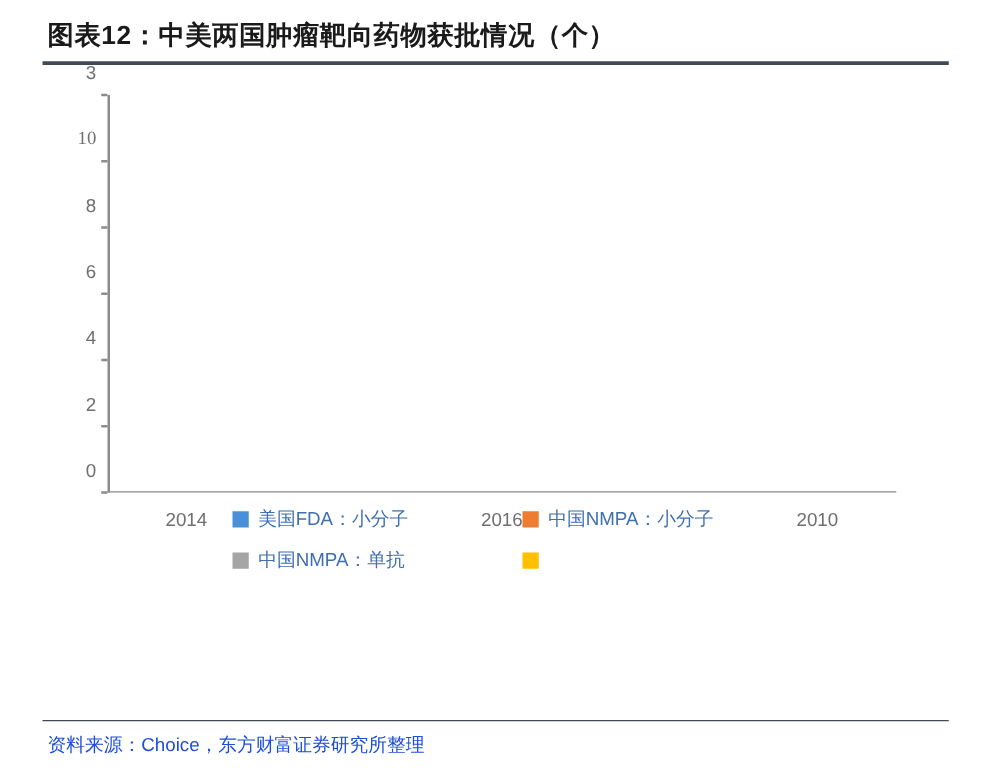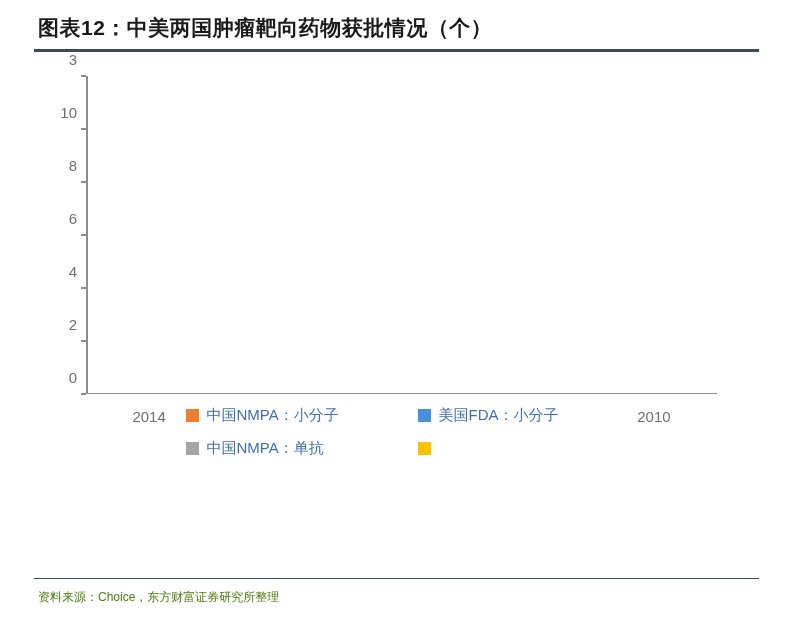--- a/index.html
+++ b/index.html
@@ -149,22 +149,22 @@
     left: 34px;
     right: 34px;
     bottom: 18px;
   }
   .footer-rule {
     height: 1.5px;
     background: #3f4a54;
     margin-bottom: 10px;
   }
   .footer-text {
-    font-size: 12px;
-    color: #4d7c0f;
+    font-size: 15px;
+    color: #1d4ed8;
     white-space: nowrap;
     padding-left: 4px;
   }
 </style>
 </head>
 <body>
 
 <div class="page">
 
   <div class="title-wrap">
@@ -179,49 +179,56 @@
     <div class="ytick" style="bottom: 0%;">0</div>
         <div class="ytick-mark" style="bottom: calc(0% - 0.75px);"></div>
         <div class="ytick" style="bottom: 16.6667%;">2</div>
         <div class="ytick-mark" style="bottom: calc(16.6667% - 0.75px);"></div>
         <div class="ytick" style="bottom: 33.3333%;">4</div>
         <div class="ytick-mark" style="bottom: calc(33.3333% - 0.75px);"></div>
         <div class="ytick" style="bottom: 50%;">6</div>
         <div class="ytick-mark" style="bottom: calc(50% - 0.75px);"></div>
         <div class="ytick" style="bottom: 66.6667%;">8</div>
         <div class="ytick-mark" style="bottom: calc(66.6667% - 0.75px);"></div>
-        <div class="ytick" style="bottom: 83.3333%;">10</div>
+        <div class="ytick" style="bottom: 83.3333%; font-family: Liberation Serif, serif;">10</div>
         <div class="ytick-mark" style="bottom: calc(83.3333% - 0.75px);"></div>
         <div class="ytick" style="bottom: 100%;">3</div>
         <div class="ytick-mark" style="bottom: calc(100% - 0.75px);"></div>
         <div class="group" style="left: 0%; width: 20%;">
           <div class="bar" title="美国FDA：小分子 2014: 4" style="height: 33.3333%; background: rgb(74, 144, 217);"></div>
           <div class="bar" title="中国NMPA：小分子 2014: 2" style="height: 16.6667%; background: rgb(237, 125, 49);"></div>
           <div class="bar" title="美国FDA：单抗 2014: 4" style="height: 33.3333%; background: rgb(165, 165, 165);"></div>
           <div class="bar empty" title="中国NMPA：单抗 2014: 0" style="height: 0%; background: rgb(255, 192, 0);"></div>
           <div class="xlabel">2014</div>
         </div>
+        <div class="group" style="left: 40%; width: 20%;">
+          <div class="bar" title="美国FDA：小分子 2016: 3" style="height: 25%; background: rgb(74, 144, 217);"></div>
+          <div class="bar empty" title="中国NMPA：小分子 2016: 0" style="height: 0%; background: rgb(237, 125, 49);"></div>
+          <div class="bar" title="美国FDA：单抗 2016: 2" style="height: 16.6667%; background: rgb(165, 165, 165);"></div>
+          <div class="bar empty" title="中国NMPA：单抗 2016: 0" style="height: 0%; background: rgb(255, 192, 0);"></div>
+          <div class="xlabel">2016</div>
+        </div>
         <div class="group" style="left: 80%; width: 20%;">
           <div class="bar" title="美国FDA：小分子 2018: 11" style="height: 91.6667%; background: rgb(74, 144, 217);"></div>
           <div class="bar" title="中国NMPA：小分子 2018: 8" style="height: 66.6667%; background: rgb(237, 125, 49);"></div>
           <div class="bar" title="美国FDA：单抗 2018: 4" style="height: 33.3333%; background: rgb(165, 165, 165);"></div>
           <div class="bar" title="中国NMPA：单抗 2018: 5" style="height: 41.6667%; background: rgb(255, 192, 0);"></div>
           <div class="xlabel">2010</div>
         </div>
       </div>
 
     <div class="legend">
       <div class="legend-row">
         <div class="legend-item">
+          <span class="legend-swatch" style="background:#4a90d9"></span>
+          <span class="legend-label">美国FDA：小分子</span>
+        </div>
+        <div class="legend-item">
           <span class="legend-swatch" style="background:#ed7d31"></span>
           <span class="legend-label">中国NMPA：小分子</span>
-        </div>
-        <div class="legend-item">
-          <span class="legend-swatch" style="background:#4a90d9"></span>
-          <span class="legend-label">美国FDA：小分子</span>
         </div>
       </div>
       <div class="legend-row">
         <div class="legend-item">
           <span class="legend-swatch" style="background:#a5a5a5"></span>
           <span class="legend-label">中国NMPA：单抗</span>
         </div>
         <div class="legend-item">
           <span class="legend-swatch" style="background:#ffc000"></span>
         </div>

